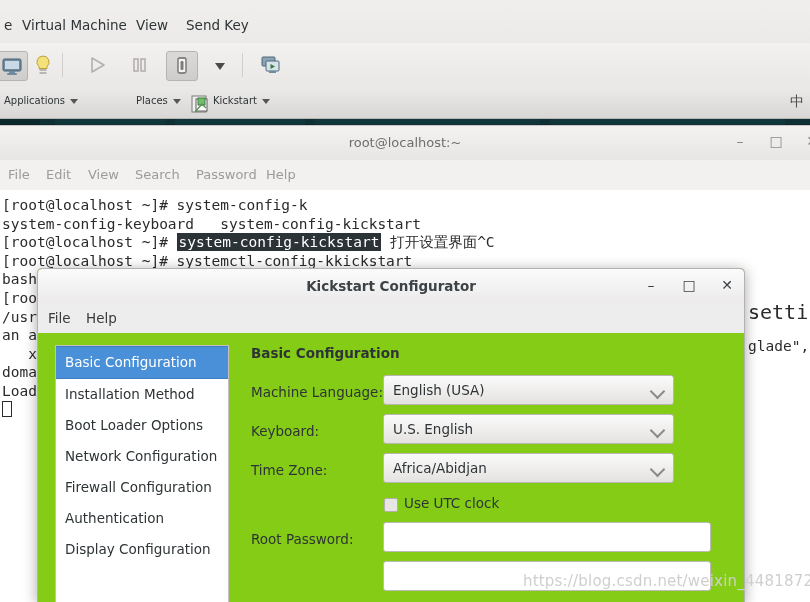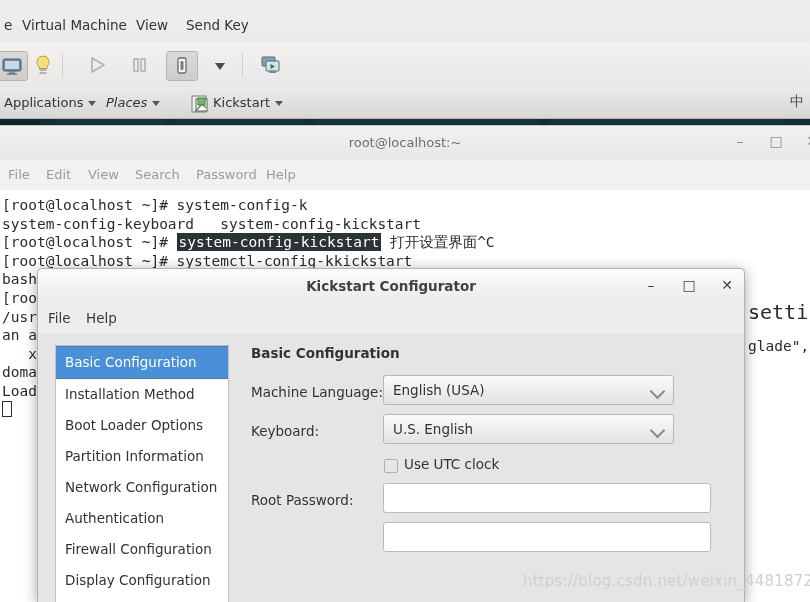--- a/index.html
+++ b/index.html
@@ -30,21 +30,21 @@
   }
   .tb-sep{position:absolute;top:10px;width:1px;height:24px;background:#d0cdcb;}
 
   
   #gnome-panel{
     position:absolute;left:0;top:87px;width:810px;height:31px;
     background:linear-gradient(to bottom,#ebeae8 0%,#d9d7d5 100%);
     border-bottom:1px solid #b9b6b4;
   }
   #gnome-panel .gp{
-    position:absolute;top:8px;font-size:13px;color:#2e3436;white-space:nowrap;
+    position:absolute;top:8px;font-size:10px;color:#2e3436;white-space:nowrap;
   }
   .caret{
     display:inline-block;width:0;height:0;vertical-align:middle;
     border-left:4px solid transparent;border-right:4px solid transparent;
     border-top:5px solid #555;margin-left:5px;
   }
   #ime-ind{position:absolute;right:6px;top:6px;font-size:14px;color:#4a4a4a;}
 
   
   #desktop{
@@ -81,21 +81,21 @@
     padding:6px 0 0 2px;box-sizing:border-box;overflow:hidden;
     white-space:pre;
   }
   #term-body .ln{height:18.6px;}
   .hl{background:#2b3337;color:#ffffff;padding:1px 2px;}
   .cursorbox{display:inline-block;width:8px;height:14px;border:1px solid #2b2b2b;vertical-align:-2px;}
 
   
   #ks-dialog{
     position:absolute;left:37px;top:268px;width:706px;height:334px;
-    background:#e5e5e5;
+    background:#84cc16;
     border:1px solid #b4b1af;border-bottom:none;
     border-radius:5px 5px 0 0;
     box-shadow:0 2px 14px rgba(0,0,0,.35);
     overflow:hidden;
   }
   #ks-titlebar{
     position:absolute;left:0;top:0;width:706px;height:34px;
     background:linear-gradient(to bottom,#fbfbfb 0%,#eceaea 100%);
     border-bottom:1px solid #d3d0ce;border-radius:4px 4px 0 0;
   }
@@ -222,21 +222,21 @@
       <path d="M15.5 13 L20 15.5 L15.5 18 z" fill="#3c7a3c"></path>
       <rect x="14" y="20" width="7" height="2" fill="#6f8ba0"></rect>
     </svg>
   </div>
 </div>
 
 <div id="gnome-panel">
   <div class="gp" style="left:4px;">
     <span>Applications</span><span class="caret"></span>
   </div>
-  <div class="gp" style="left:106px;font-style:italic;">
+  <div class="gp" style="left:136px;">
     <span>Places</span><span class="caret"></span>
   </div>
   <div class="gp" style="left:196px;">
     <svg width="26" height="24" viewBox="0 0 26 24" style="position:absolute;left:-6px;top:-2px;">
       <rect x="2" y="3" width="14" height="16" fill="#f0efee" stroke="#7b7b7b" stroke-width="1"></rect>
       <rect x="6" y="6" width="11" height="12" fill="#ffffff" stroke="#5c5c5c" stroke-width="1"></rect>
       <rect x="8" y="5" width="7" height="7" fill="#6fbf6f" stroke="#3f7d3f" stroke-width="1"></rect>
       <path d="M5 19 L12 11 L16 15" fill="none" stroke="#5c8f5c" stroke-width="1.4"></path>
     </svg>
     <span style="margin-left:17px;margin-top:36px;">Kickstart</span><span class="caret"></span>
@@ -275,24 +275,23 @@
 
   <div id="ks-menubar">
     <div class="km" style="left:10px;">File</div>
     <div class="km" style="left:48px;">Help</div>
   </div>
 
   <div id="ks-sidebar">
     <div class="sb-item sel">Basic Configuration</div>
     <div class="sb-item">Installation Method</div>
     <div class="sb-item">Boot Loader Options</div>
-    <div class="sb-item">Partition Information</div>
     <div class="sb-item">Network Configuration</div>
+    <div class="sb-item">Firewall Configuration</div>
     <div class="sb-item">Authentication</div>
-    <div class="sb-item">Firewall Configuration</div>
     <div class="sb-item">Display Configuration</div>
   </div>
 
   <div id="ks-panel">
     <div id="panel-title">Basic Configuration</div>
 
     <div class="frow">
       <div class="flabel">Machine Language:</div>
       <div class="combo">
         <div class="cval">English (USA)</div>
@@ -301,20 +300,27 @@
     </div>
 
     <div class="frow">
       <div class="flabel">Keyboard:</div>
       <div class="combo">
         <div class="cval">U.S. English</div>
         <div class="chev"></div>
       </div>
     </div>
 
+    <div class="frow">
+      <div class="flabel">Time Zone:</div>
+      <div class="combo">
+        <div class="cval">Africa/Abidjan</div>
+        <div class="chev"></div>
+      </div>
+    </div>
 
     <div class="chkrow">
       <div class="chkbox"></div>
       <div class="chklabel">Use UTC clock</div>
     </div>
 
     <div class="frow">
       <div class="flabel">Root Password:</div>
       <div class="entry"></div>
     </div>

